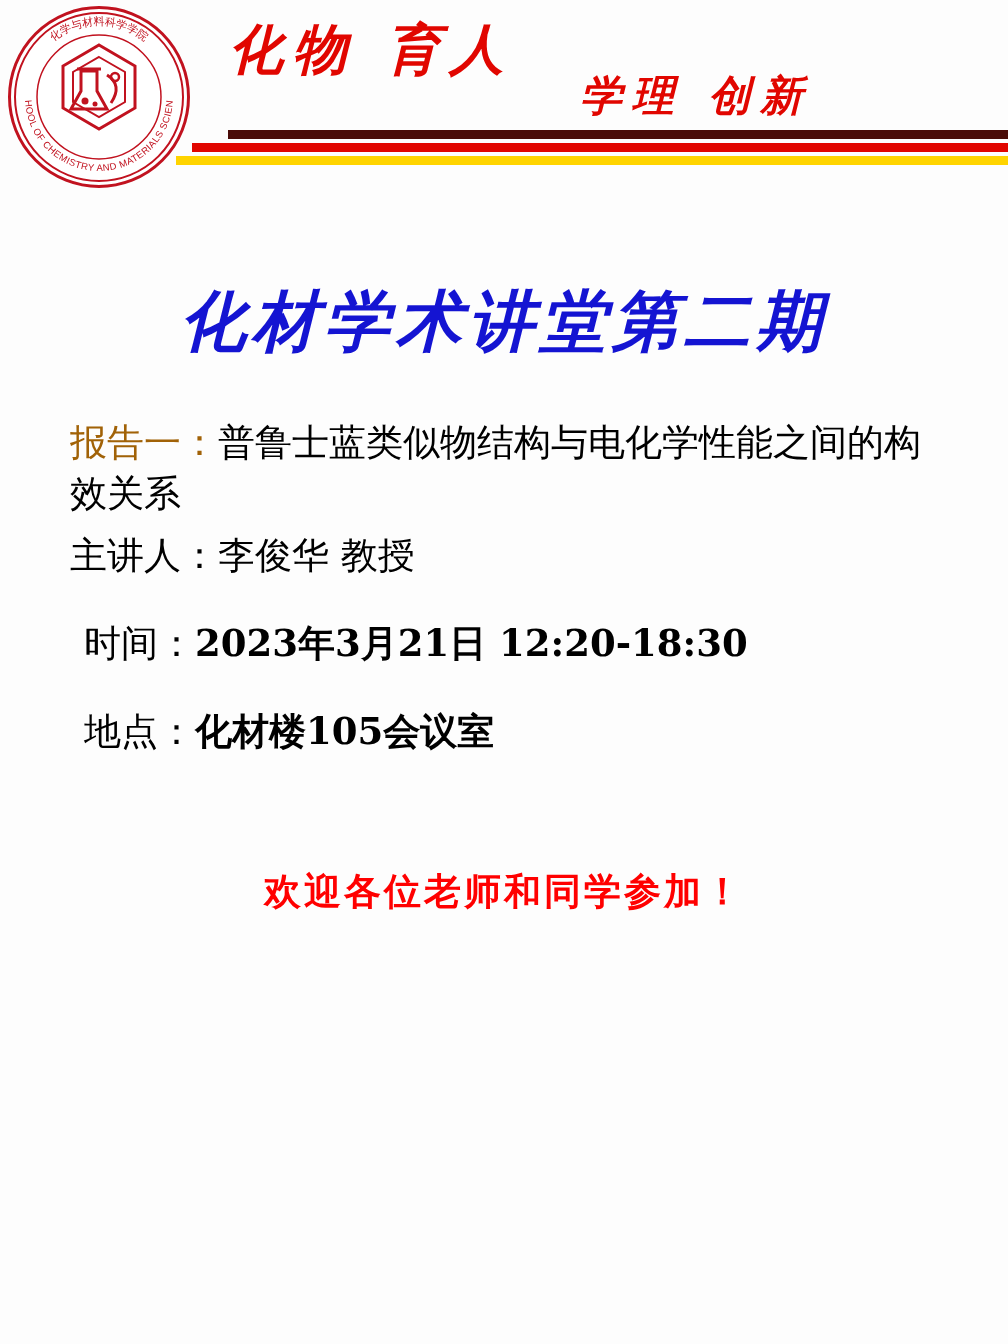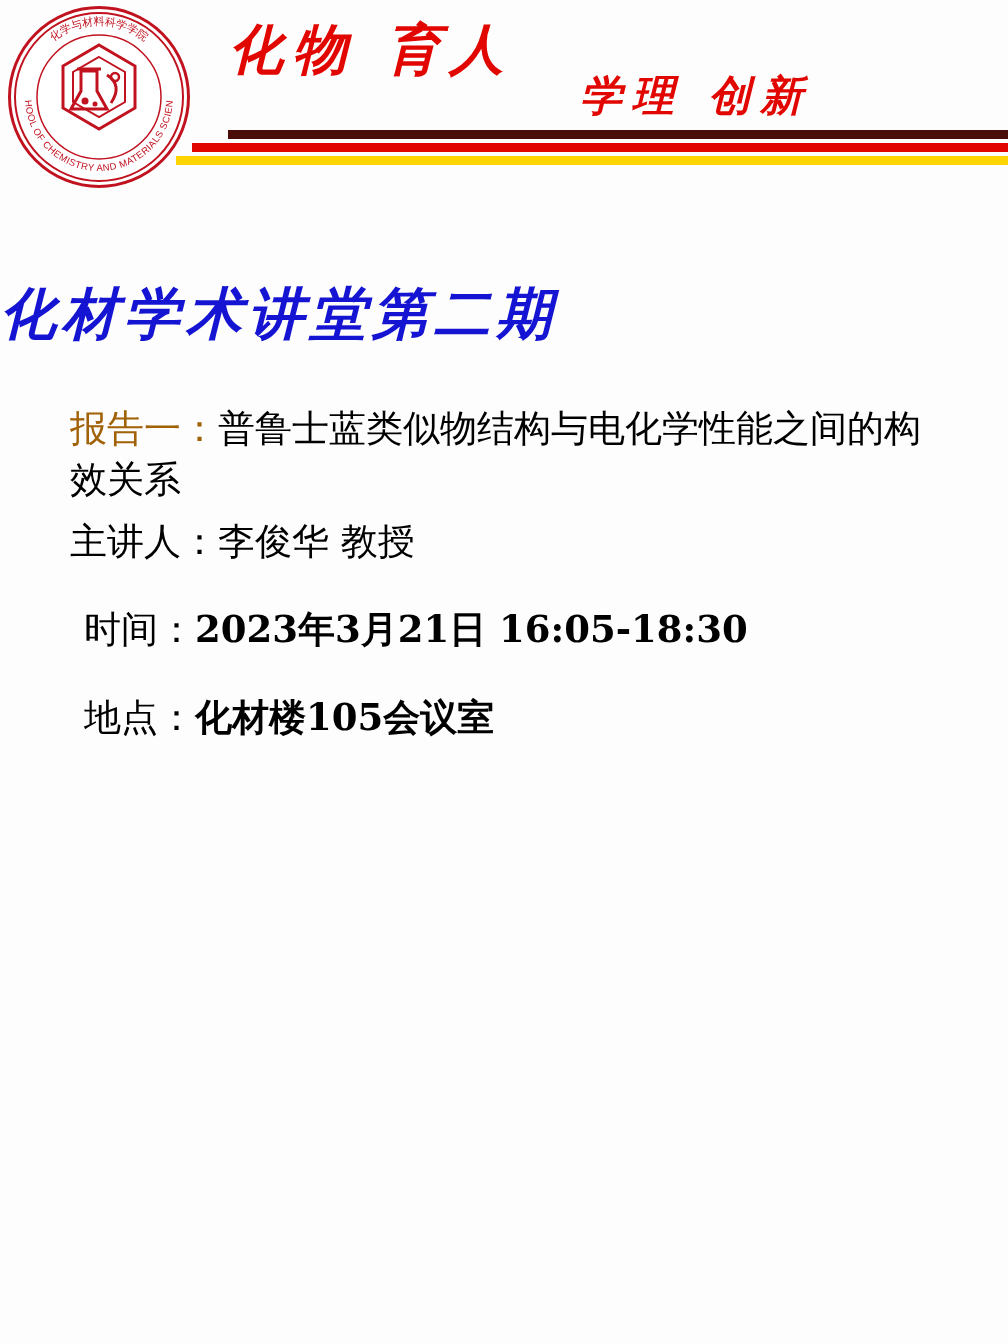--- a/index.html
+++ b/index.html
@@ -90,24 +90,24 @@
     position: absolute;
     left: 176px;
     top: 156px;
     width: 832px;
     height: 9px;
     background: #ffd400;
   }
 
   
   .main-title {
-    text-align: left;
+    text-align: center;
     margin-top: 82px;
     font-family: "DejaVu Serif", serif;
-    font-size: 56px;
+    font-size: 66px;
     font-weight: bold;
     color: #1414d2;
     letter-spacing: 6px;
     font-style: italic;
   }
 
   
   .body {
     margin: 50px 70px 0 70px;
   }
@@ -228,21 +228,22 @@
       <span class="label-blue">报告一：</span><span>普鲁士蓝类似物结构与电化学性能之间的构效关系</span>
     </div>
 
     <div class="speaker">
       <span>主讲人：</span><span>李俊华 教授</span>
     </div>
 
 
 
     <div class="meta">
-      <span class="meta-label">时间：</span><span>2023年3月21日 16:05-18:30</span>
+      <span class="meta-label">时间：</span><span>2023年3月21日 12:20-18:30</span>
     </div>
 
     <div class="meta">
       <span class="meta-label">地点：</span><span>化材楼105会议室</span>
     </div>
 
+    <div class="footer">欢迎各位老师和同学参加！</div>
   </div>
 </div>
 
 </body></html>

